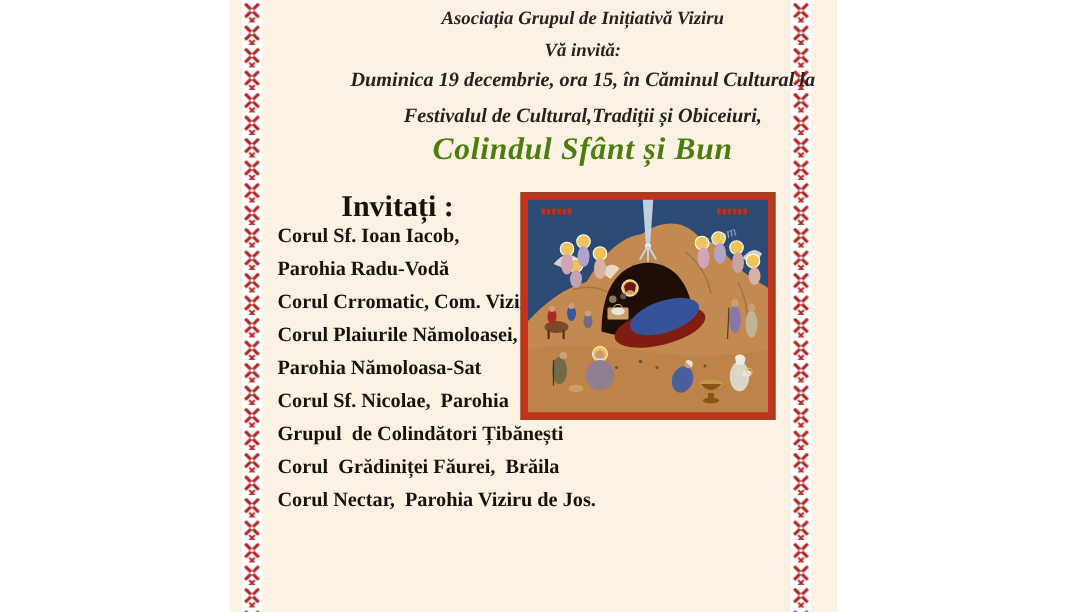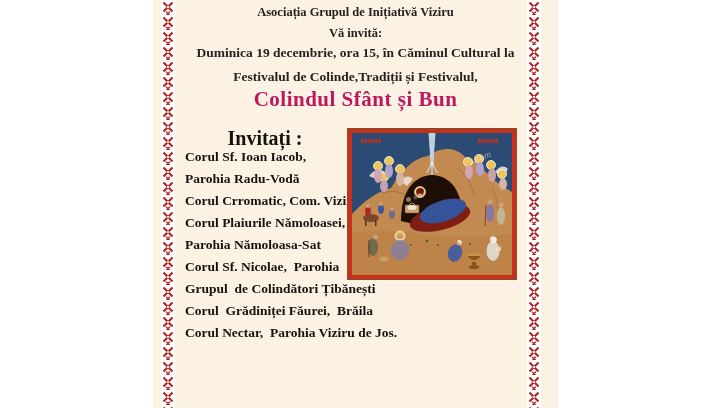--- a/index.html
+++ b/index.html
@@ -2,27 +2,27 @@
 <html><head>
 <meta charset="utf-8">
 <style>
   html,body{margin:0;padding:0;background:#ffffff;width:716px;height:408px;overflow:hidden;}
   .stage{position:relative;width:716px;height:408px;background:#ffffff;
          font-family:"Liberation Serif","DejaVu Serif",serif;color:#1f1c1a;}
   .doc{position:absolute;left:153px;top:0;width:405px;height:408px;background:#fcf2e4;}
   .band{position:absolute;top:0;width:14px;height:408px;}
   .band-left{left:8px;}
   .band-right{left:374px;}
-  .hline{position:absolute;left:0;width:100%;text-align:center;font-weight:700;
-         white-space:nowrap;color:#262220;}
+  .hline{position:absolute;left:0;width:100%;text-align:center;font-weight:700;font-style:italic;
+         white-space:nowrap;color:#262220;padding-left:33px;}
   .h-assoc{top:5px;font-size:12.5px;}
   .h-invita{top:26px;font-size:12.5px;}
   .h-when{top:45px;font-size:13.5px;}
   .h-fest{top:69px;font-size:13.5px;}
-  .h-title{top:87px;font-size:21px;letter-spacing:.5px;color:#be185d;}
+  .h-title{top:87px;font-size:21px;letter-spacing:.5px;color:#4d7c0f;}
   .invitati{position:absolute;top:127px;left:32px;width:160px;text-align:center;
             font-weight:700;font-size:20px;color:#16130f;}
   .invited-list{position:absolute;left:32px;top:149px;width:340px;}
   .invited-line{height:22px;line-height:16px;font-weight:700;font-size:13.5px;
                 white-space:pre;color:#16130f;}
   .icon-frame{position:absolute;left:194px;top:128px;width:170px;height:152px;
               box-sizing:border-box;background:#c5321c;border:1px solid #8a4a2a;
               padding:4px;}
   .icon-frame svg{display:block;width:160px;height:142px;}
 </style>
@@ -60,21 +60,21 @@
             <path d="M5.6 12.2 L8.4 15 M8.4 12.2 L5.6 15"></path>
           </g>
         </pattern>
       </defs>
       <rect width="14" height="408" fill="url(#stitchR)"></rect>
     </svg>
 
     <div class="hline h-assoc">Asociația Grupul de Inițiativă Viziru</div>
     <div class="hline h-invita">Vă invită:</div>
     <div class="hline h-when">Duminica 19 decembrie, ora 15, în Căminul Cultural la</div>
-    <div class="hline h-fest">Festivalul de Colinde,Tradiții și Festivalul,</div>
+    <div class="hline h-fest">Festivalul de Cultural,Tradiții și Obiceiuri,</div>
     <div class="hline h-title">Colindul Sfânt și Bun</div>
 
     <div class="invitati">Invitați :</div>
     <div class="invited-list">
         <div class="invited-line">Corul Sf. Ioan Iacob,</div>
         <div class="invited-line">Parohia Radu-Vodă</div>
         <div class="invited-line">Corul Crromatic, Com. Viziru</div>
         <div class="invited-line">Corul Plaiurile Nămoloasei,</div>
         <div class="invited-line">Parohia Nămoloasa-Sat</div>
         <div class="invited-line">Corul Sf. Nicolae,  Parohia</div>

